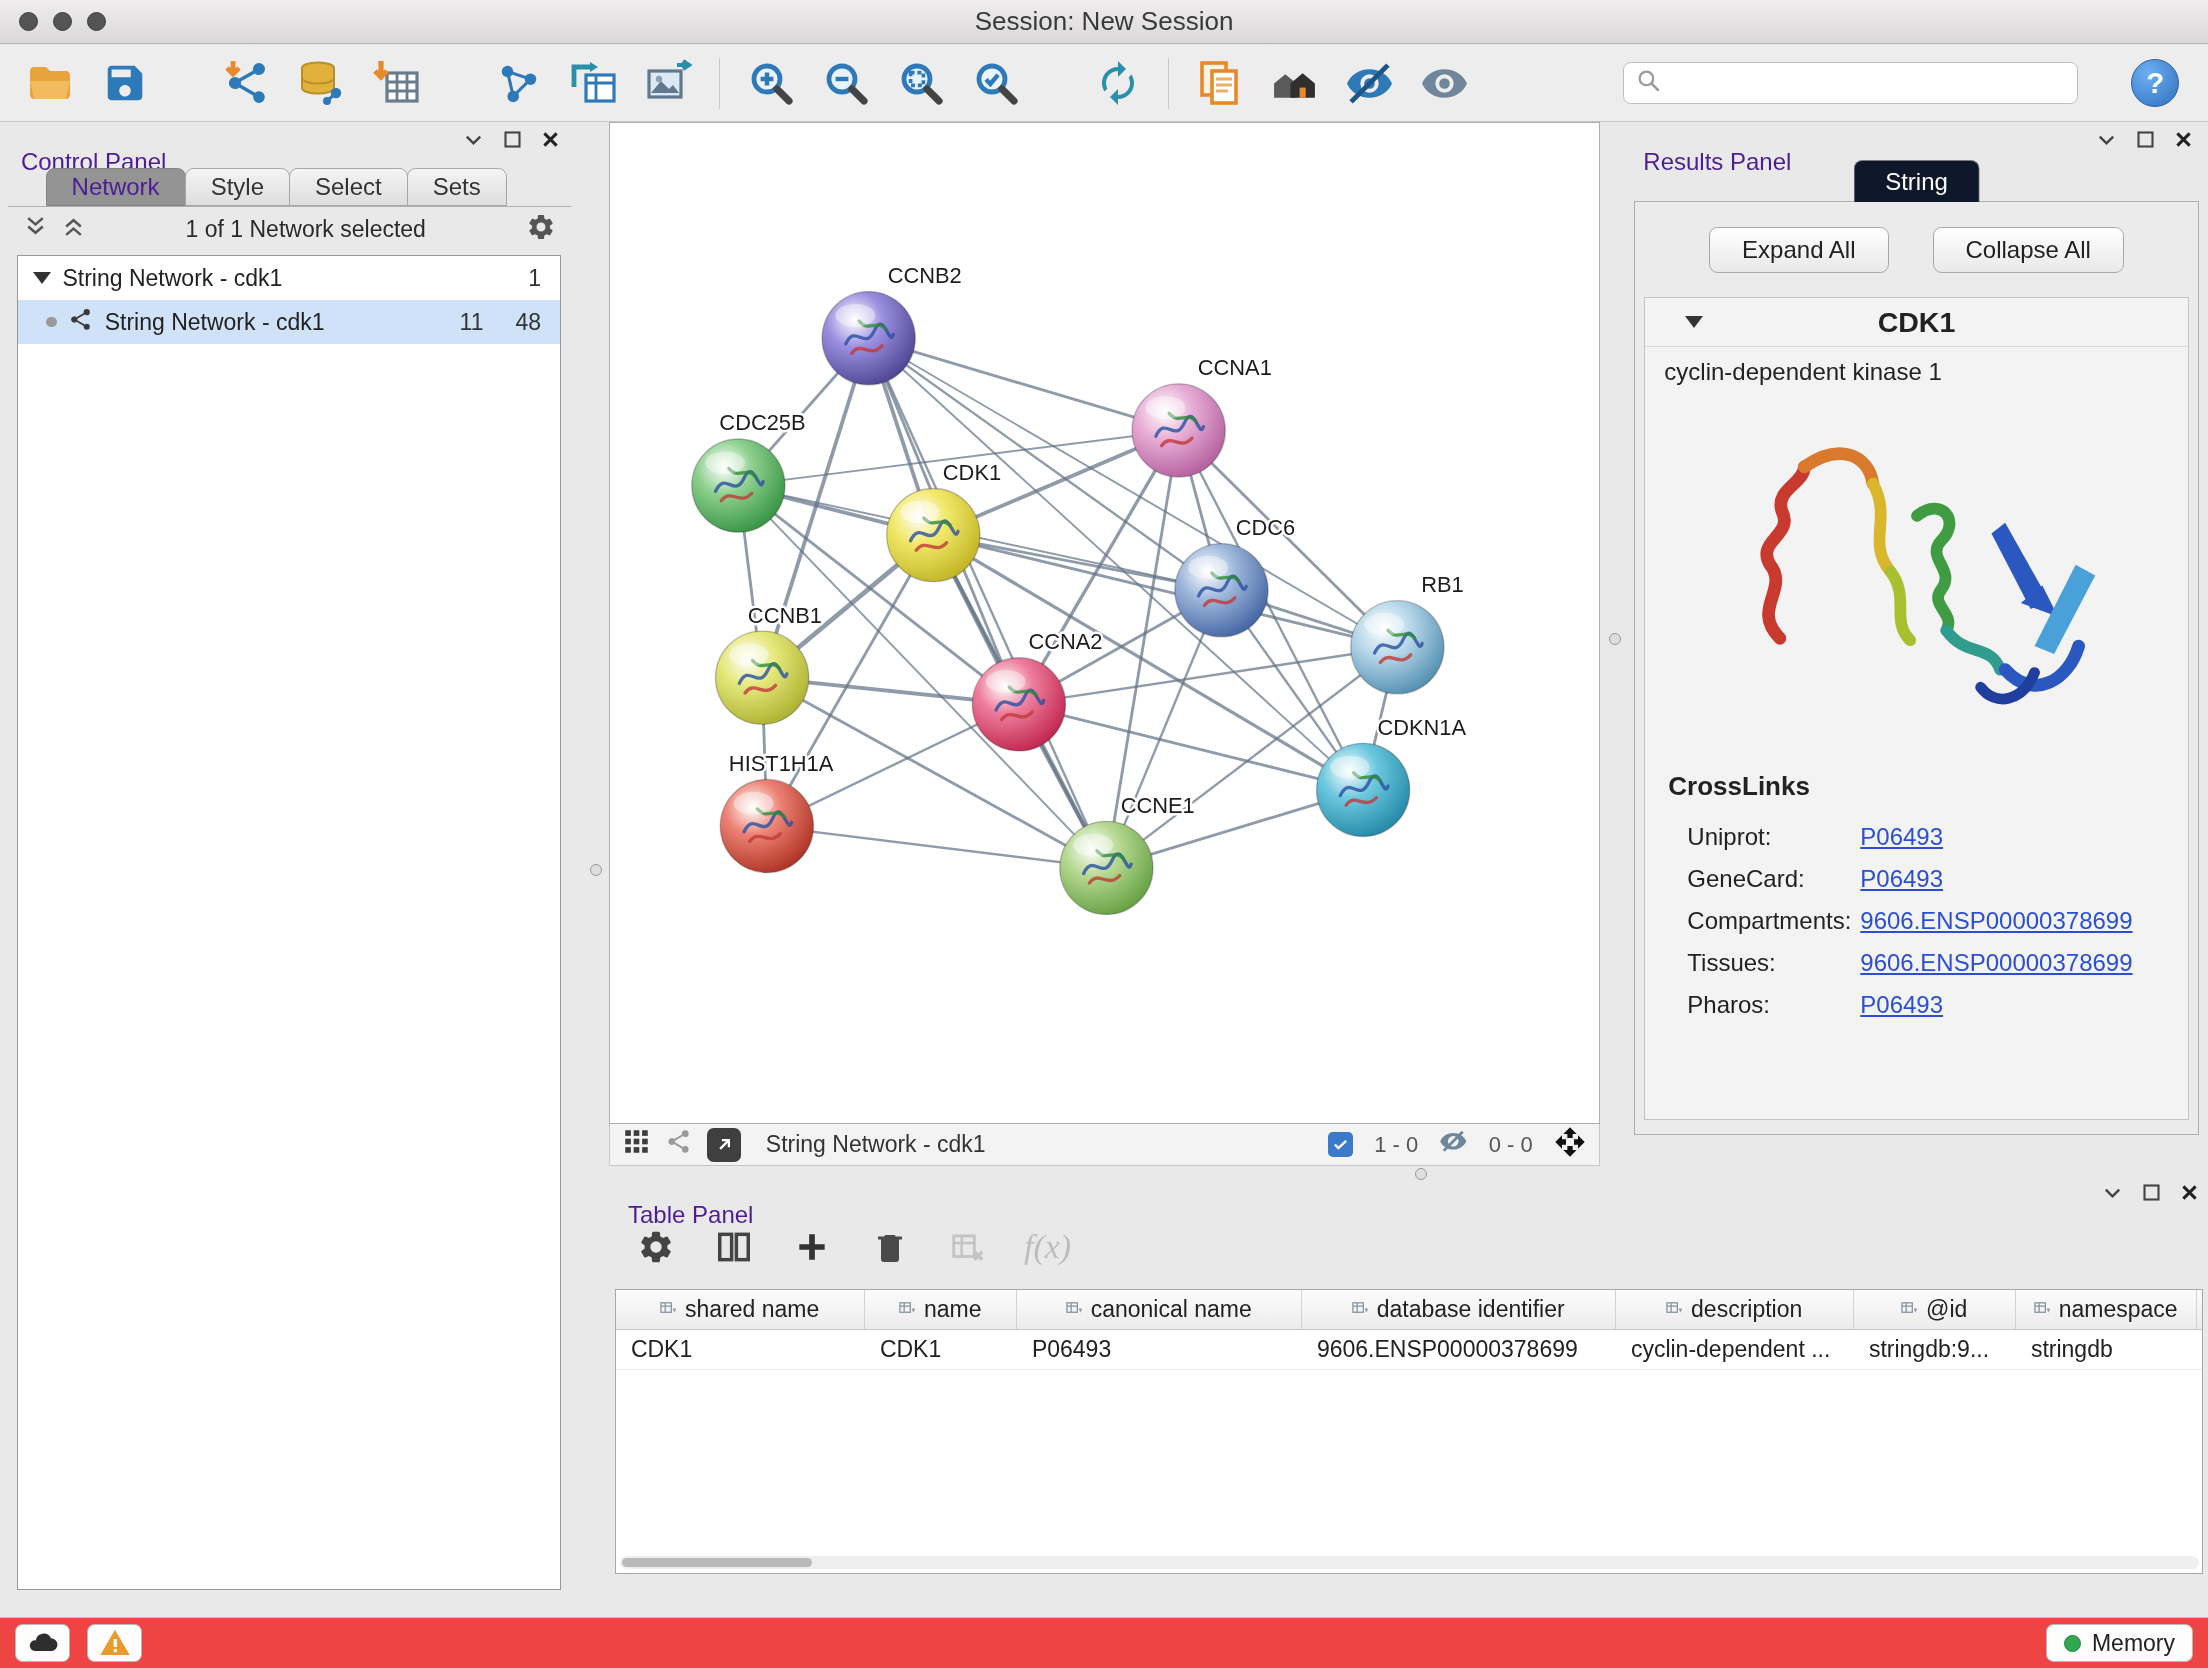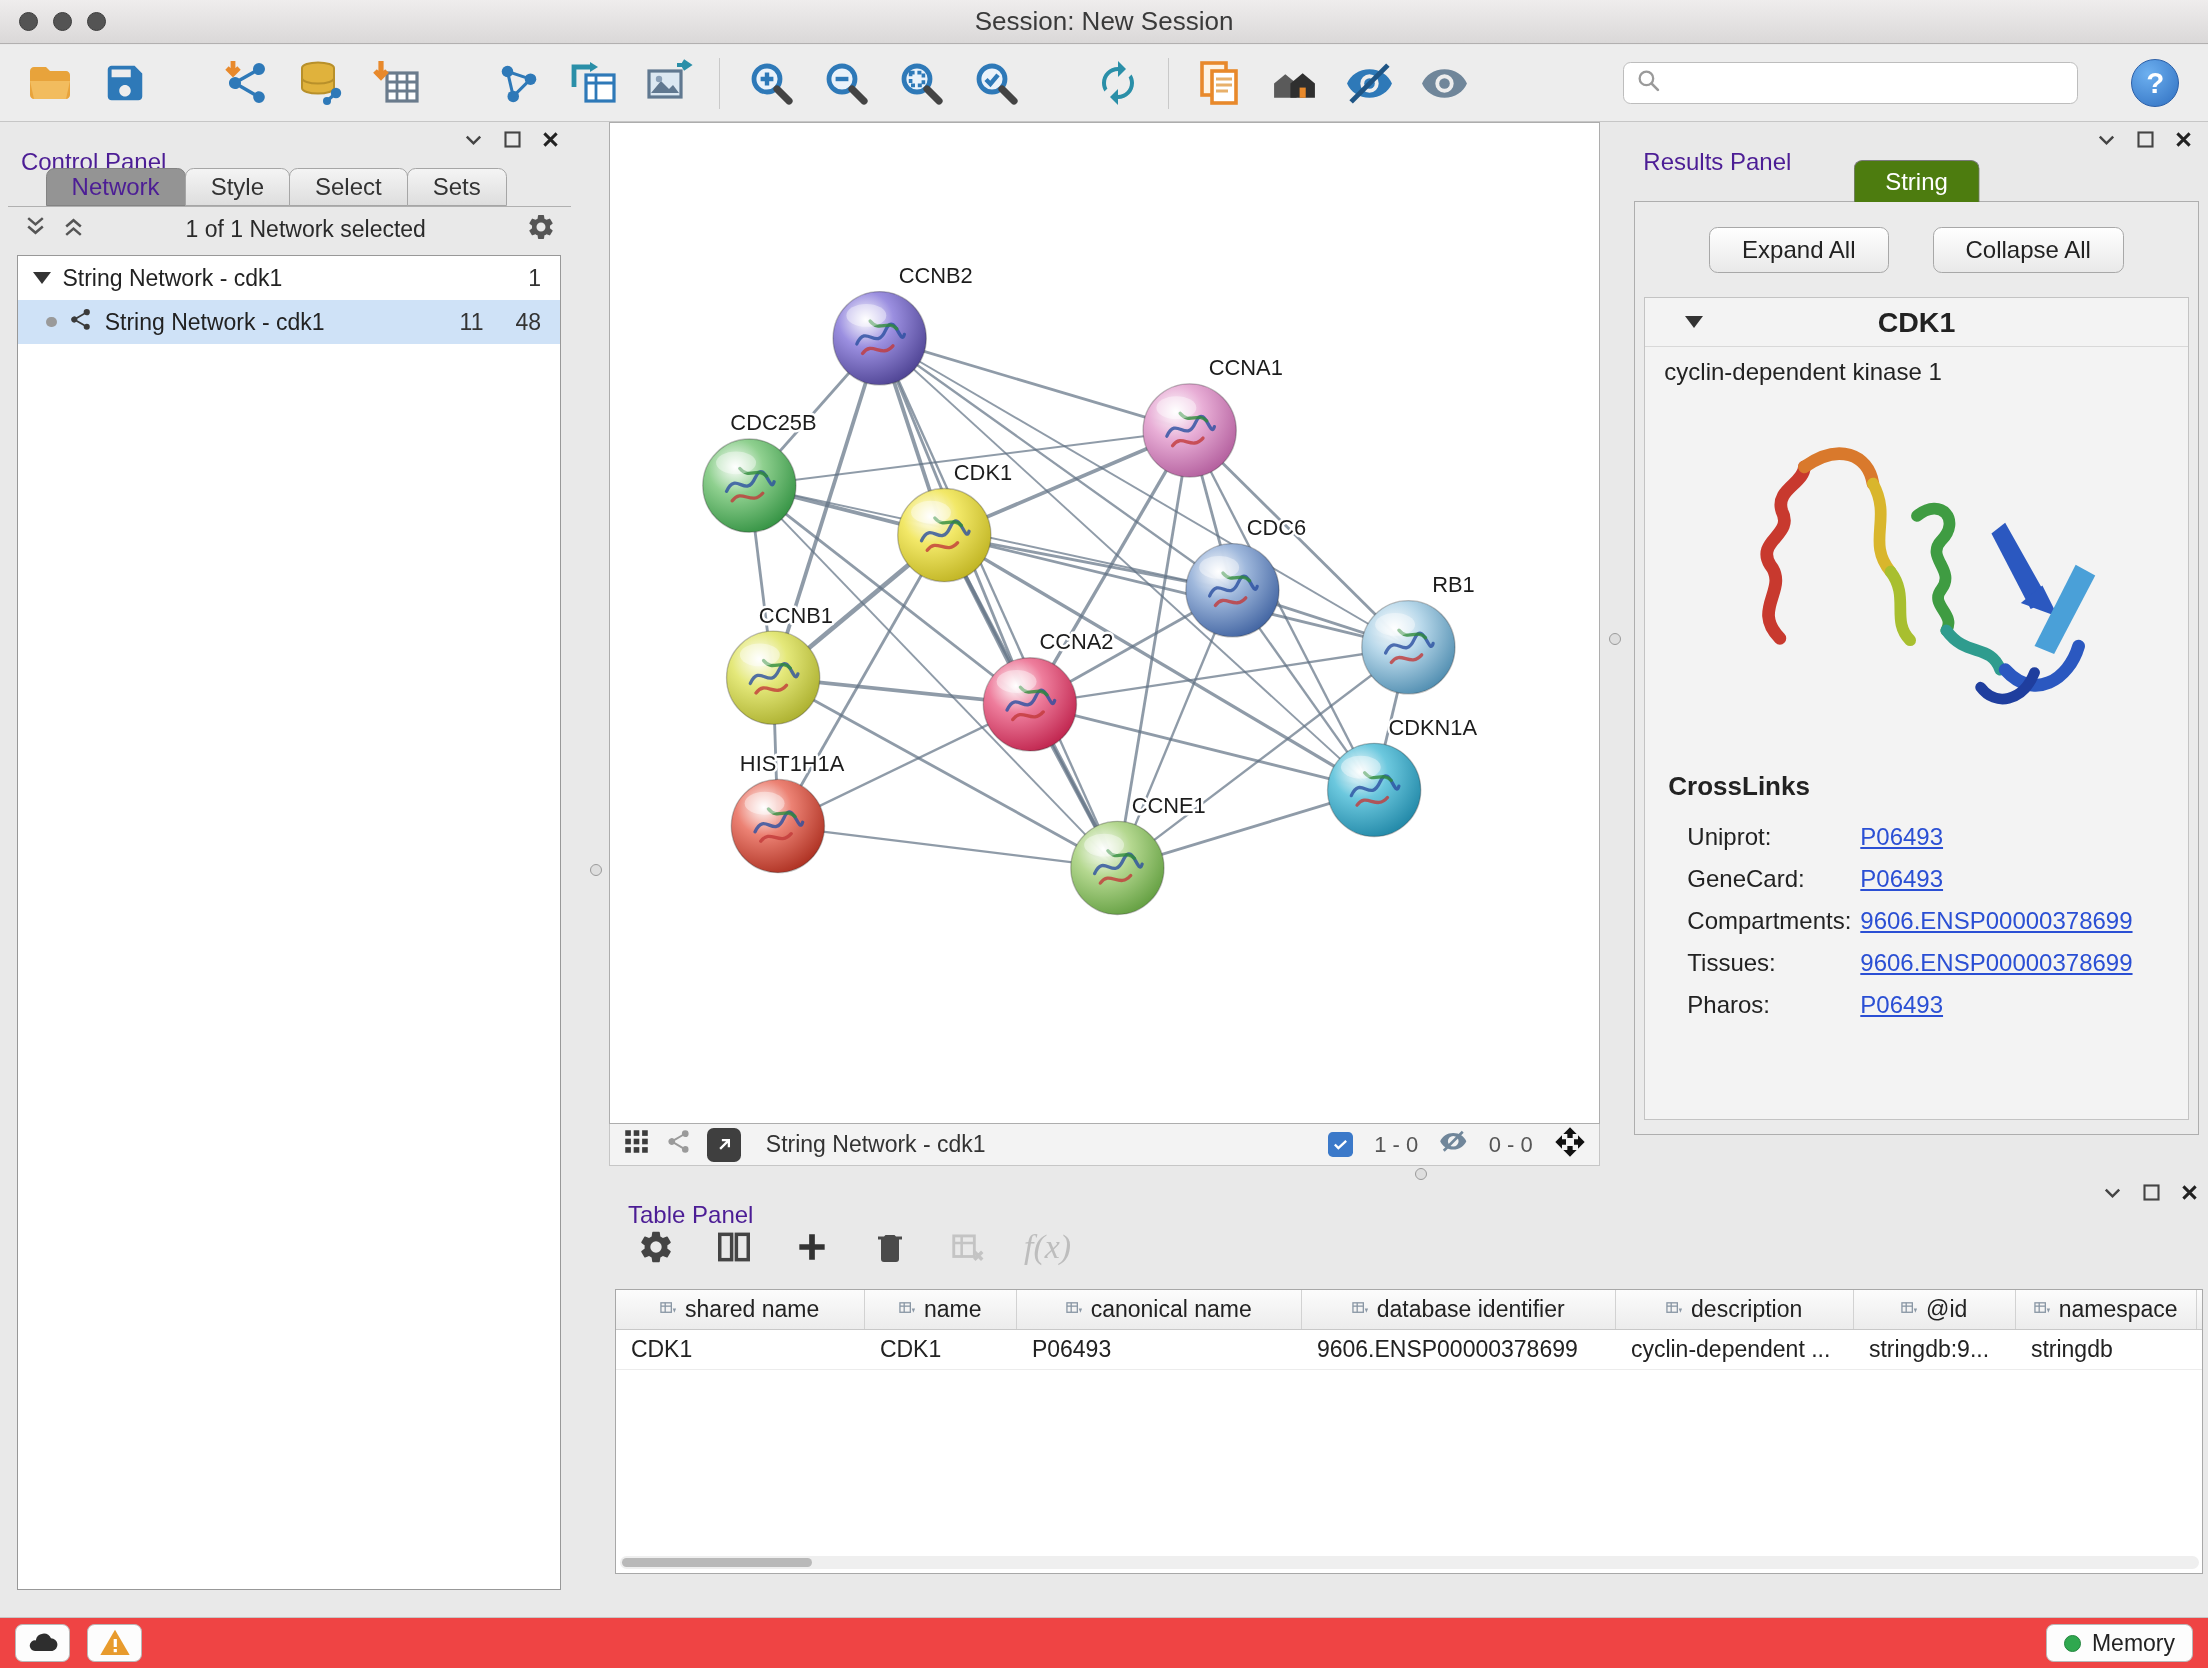--- a/index.html
+++ b/index.html
@@ -68,39 +68,39 @@
   }
   .tree-row { display: flex; align-items: center; height: 44px; font-size: 23px; gap: 11.4px; padding: 0 19px 0 15px; }
   .tree-row.selected { background: #cfe2f7; }
   .tree-count { margin-left: auto; color: #333; }
   .tree-counts2 { margin-left: auto; display: flex; gap: 32px; color: #333; }
   .tri-down { width: 0; height: 0; border-left: 9.5px solid transparent; border-right: 9.5px solid transparent; border-top: 12.4px solid #333; }
   .bullet { width: 10.5px; height: 10.5px; border-radius: 50%; background: #9a9a9a; margin-left: 13.3px; }
 
   
   .network-area { left: 609px; top: 122px; width: 991px; height: 1044px; }
-  .net-canvas { position: absolute; left: 0; top: 0; width: 991px; height: 1002px; background: #fff; border: 1px solid #adadad; padding-left: 11px; }
+  .net-canvas { position: absolute; left: 0; top: 0; width: 991px; height: 1002px; background: #fff; border: 1px solid #adadad; }
   .net-status {
     position: absolute; left: 0; top: 1002px; width: 991px; height: 42px;
     background: #f3f3f3; border: 1px solid #c6c6c6; border-top: none;
     display: flex; align-items: center; padding: 0 13.3px; gap: 15px;
   }
   .net-status .title { font-size: 23px; color: #333; margin-left: 9.5px; }
   .open-in-btn { width: 34px; height: 34px; background: #3f3f3f; border-radius: 6.7px; display: flex; align-items: center; justify-content: center; }
   .chkbox { width: 25px; height: 25px; background: #3b79c9; border-radius: 4.8px; display: flex; align-items: center; justify-content: center; }
   .count-txt { font-size: 22px; color: #555; }
   .net-right { margin-left: auto; display: flex; align-items: center; gap: 21px; }
 
   .split-dot { width: 12.4px; height: 12.4px; border-radius: 50%; background: #dedede; border: 1px solid #9a9a9a; }
 
   
   .results-panel { left: 1630px; top: 126px; width: 573px; height: 1037px; }
   .string-tab {
     position: absolute; top: 34px; left: 50%; transform: translateX(-50%);
-    height: 42px; padding: 0 31px; background: #4d7c0f; color: #fff;
+    height: 42px; padding: 0 31px; background: #0f172a; color: #fff;
     border: 1px solid #7a7a7a; border-bottom: none; border-radius: 8.6px 8.6px 0 0;
     display: flex; align-items: center; font-size: 24px; z-index: 2;
   }
   .rp-box { position: absolute; left: 3.8px; right: 3.8px; top: 75px; bottom: 28.5px; border: 1px solid #aeaeae; background: #ebebeb; }
   .rp-buttons { display: flex; justify-content: center; gap: 44px; margin-top: 25px; }
   .rp-btn {
     height: 46px; padding: 0 32px; background: linear-gradient(#ffffff, #e9e9e9);
     border: 1px solid #a8a8a8; border-radius: 8.6px; font-size: 24px; color: #222;
     display: flex; align-items: center;
   }

